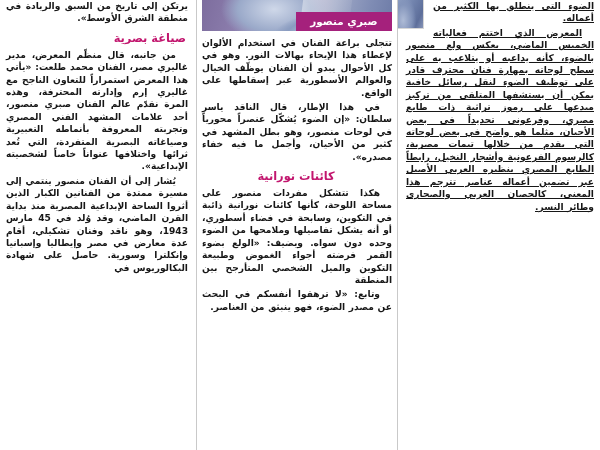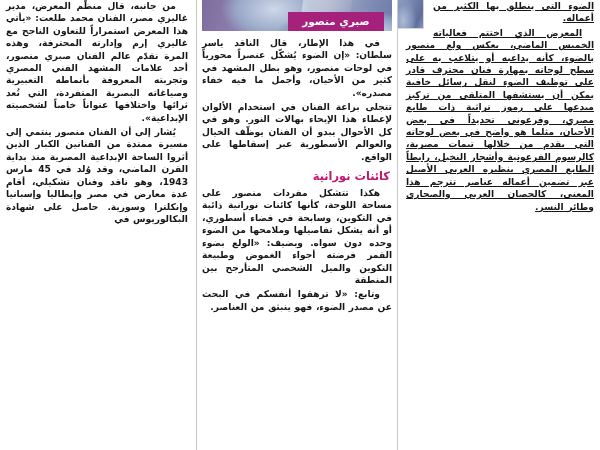--- a/index.html
+++ b/index.html
@@ -73,21 +73,21 @@
   
   h2.sec {
     margin: 7px 0 4px 0;
     font-size: 11.4px;
     line-height: 13px;
     font-weight: 700;
     color: #c2166e;
     text-align: right;
     padding-right: 2px;
   }
-  h2.sec.center { }
+  h2.sec.center { text-align: center; }
 
   
   .photo-block {
     position: relative;
     width: 100%;
     height: 31px;
     margin: 0 0 6px 0;
     overflow: hidden;
     background: #6d7ba6;
   }
@@ -104,21 +104,21 @@
     position: absolute;
     left: 52%;
     top: -10%;
     width: 26%;
     height: 130%;
     background: linear-gradient(100deg, rgba(255,255,255,0.42), rgba(255,255,255,0.05));
     transform: skewX(-7deg);
   }
   .caption-badge {
     position: absolute;
-    right: 8px;
+    right: 0;
     bottom: 0;
     height: 19px;
     min-width: 96px;
     background: #a5217c;
     color: #ffffff;
     font-size: 10.4px;
     font-weight: 700;
     line-height: 19px;
     text-align: center;
     padding: 0 9px;
@@ -161,33 +161,35 @@
   }
 </style>
 </head>
 <body>
 
 <div class="page">
 
   <div class="columns">
 
     <div class="col col-1">
+      <p class="body last-right">يرتكن إلى تاريخ من السبق والريادة في منطقة الشرق الأوسط».</p>
+      <h2 class="sec">صياغة بصرية</h2>
       <p class="body indent last-right">من جانبه، قال منظّم المعرض، مدير غاليري مصر، الفنان محمد طلعت: «يأتي هذا المعرض استمراراً للتعاون الناجح مع غاليري إرم وإدارته المحترفة، وهذه المرة نقدّم عالم الفنان صبري منصور، أحد علامات المشهد الفني المصري وتجربته المعروفة بأنماطه التعبيرية وصياغاته البصرية المتفردة، التي تُعد ثرائها واختلافها عنواناً خاصاً لشخصيته الإبداعية».</p>
       <p class="body indent last-right">يُشار إلى أن الفنان منصور ينتمي إلى مسيرة ممتدة من الفنانين الكبار الذين أثروا الساحة الإبداعية المصرية منذ بداية القرن الماضي، وقد وُلد في 45 مارس 1943، وهو ناقد وفنان تشكيلي، أقام عدة معارض في مصر وإيطاليا وإسبانيا وإنكلترا وسورية. حاصل على شهادة البكالوريوس في</p>
     </div>
 
     <div class="col col-2">
 
       <div class="photo-block">
         <div class="photo-img"></div>
         <div class="caption-badge">صبري منصور</div>
       </div>
 
+      <p class="body last-right">تتجلى براعة الفنان في استخدام الألوان لإعطاء هذا الإيحاء بهالات النور. وهو في كل الأحوال يبدو أن الفنان يوظّف الخيال والعوالم الأسطورية عبر إسقاطها على الواقع.</p>
       <p class="body indent last-right">في هذا الإطار، قال الناقد ياسر سلطان: «إن الضوء يُشكّل عنصراً محورياً في لوحات منصور، وهو بطل المشهد في كثير من الأحيان، وأجمل ما فيه خفاء مصدره».</p>
-      <p class="body last-right">تتجلى براعة الفنان في استخدام الألوان لإعطاء هذا الإيحاء بهالات النور. وهو في كل الأحوال يبدو أن الفنان يوظّف الخيال والعوالم الأسطورية عبر إسقاطها على الواقع.</p>
       <h2 class="sec center">كائنات نورانية</h2>
       <p class="body indent last-right">هكذا تتشكل مفردات منصور على مساحة اللوحة، كأنها كائنات نورانية ذائبة في التكوين، وسابحة في فضاء أسطوري، أو أنه يشكل تفاصيلها وملامحها من الضوء وحده دون سواه. ويضيف: «الولع بضوء القمر فرضته أجواء الغموض وطبيعة التكوين والميل الشخصي المتأرجح بين المنطقة</p>
       <p class="body indent last-right">وتابع: «لا ترهقوا أنفسكم في البحث عن مصدر الضوء، فهو ينبثق من العناصر.</p>
     </div>
 
     <div class="col col-3">
 
       <div class="photo-frag">
         <div class="photo-frag-img"></div>
         <div class="frag-border"></div>

